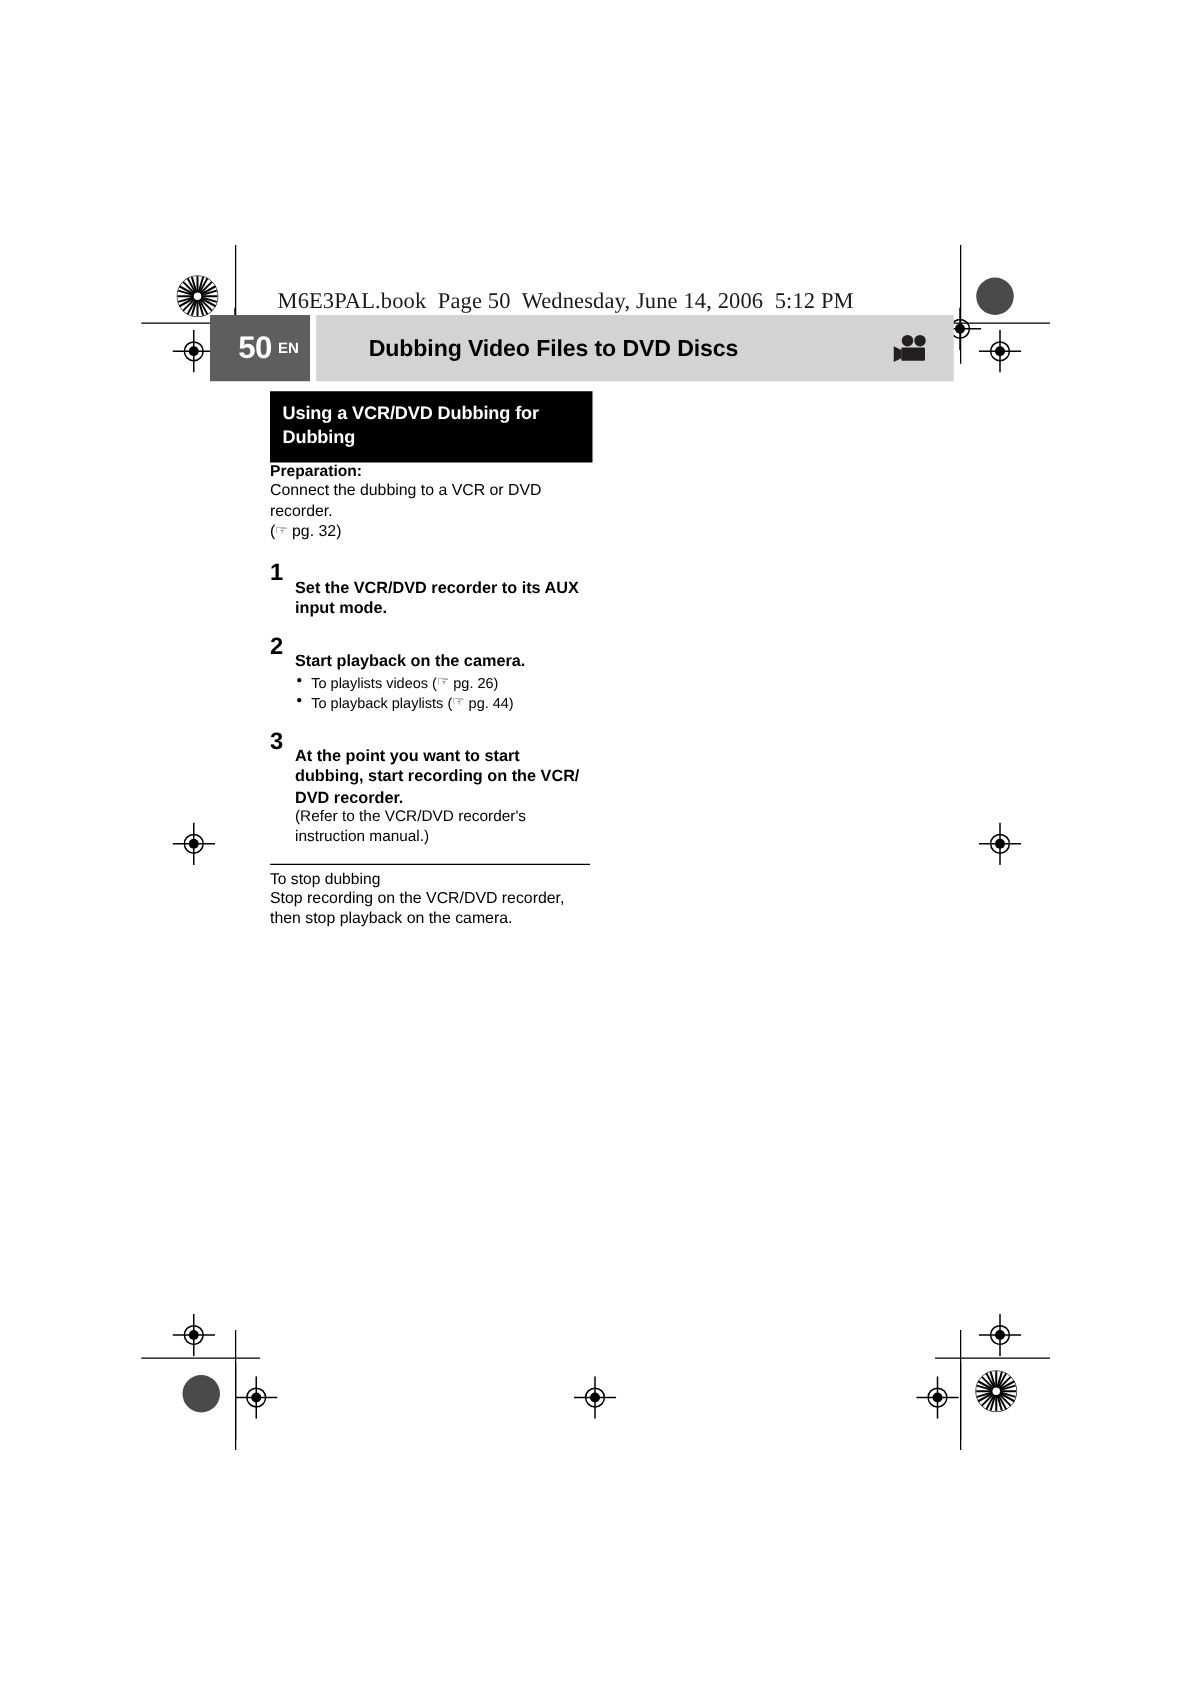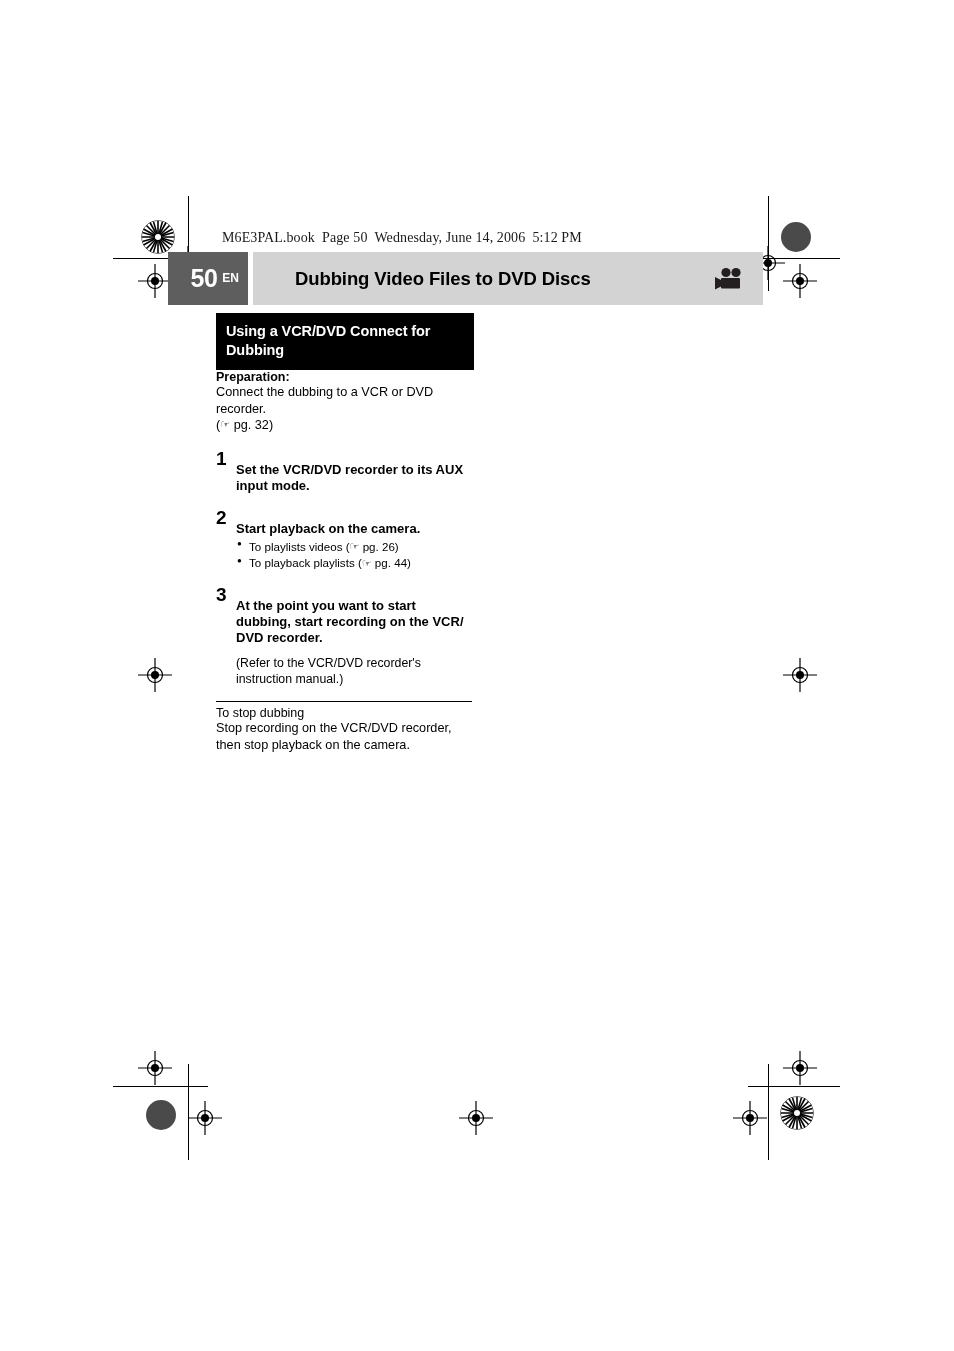--- a/index.html
+++ b/index.html
@@ -46,21 +46,21 @@
     background: #ffffff;
   }
   .dot-star svg { display:block; }
 
   
   .file-header {
     position: absolute;
     left: 222px;
     top: 230px;
     font-family: "Liberation Serif", serif;
-    font-size: 14px;
+    font-size: 18px;
     color: #1a1a1a;
     white-space: pre;
     letter-spacing: 0.1px;
   }
 
   
   .page-header {
     position: absolute;
     left: 168px;
     top: 252px;
@@ -166,21 +166,21 @@
   .step-body { flex: 1 1 auto; }
   .step-title {
     font-size: 13px;
     font-weight: bold;
     line-height: 1.25;
     margin-top: 13px;
   }
   .step-sub {
     font-size: 12.3px;
     line-height: 1.3;
-    margin-top: 10px;
+    margin-top: 0;
   }
   .bullets {
     margin: 2px 0 0 0;
     padding: 0;
     list-style: none;
   }
   .bullets li {
     font-size: 11.6px;
     line-height: 1.4;
     padding-left: 13px;
@@ -385,21 +385,21 @@
         <rect x="8" y="11" width="19" height="10.5" rx="1" fill="#231f20"></rect>
         <polygon points="8,13 2,10 2,22.5 8,19.5" fill="#231f20"></polygon>
       </svg>
     </span>
   </div>
 </div>
 
 <div class="column">
 
   <div class="section-bar">
-    <span>Using a VCR/DVD Connect for</span><br>
+    <span>Using a VCR/DVD Dubbing for</span><br>
     <span>Dubbing</span>
   </div>
 
   <div class="prep-label">Preparation:</div>
   <div class="prep-text">
     <span>Connect the dubbing to a VCR or DVD recorder.</span><br>
     <span>(</span><span class="ptr">☞</span><span> pg. 32)</span>
   </div>
 
   <div class="steps">

